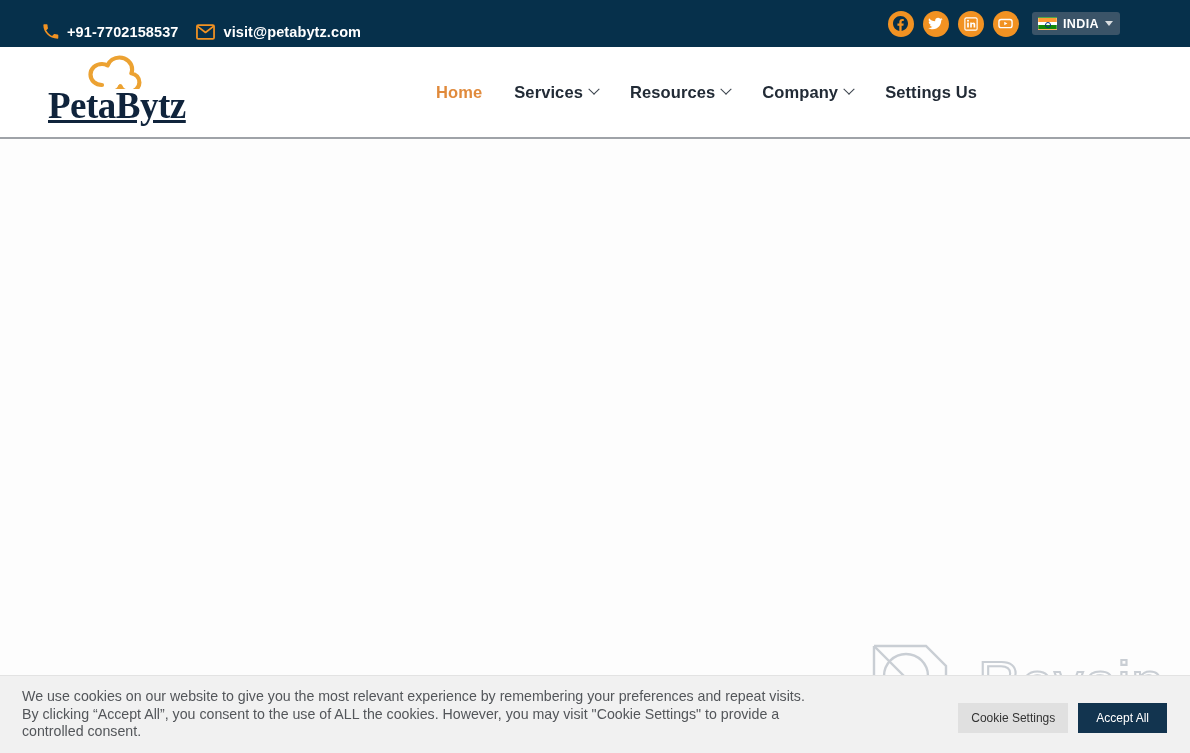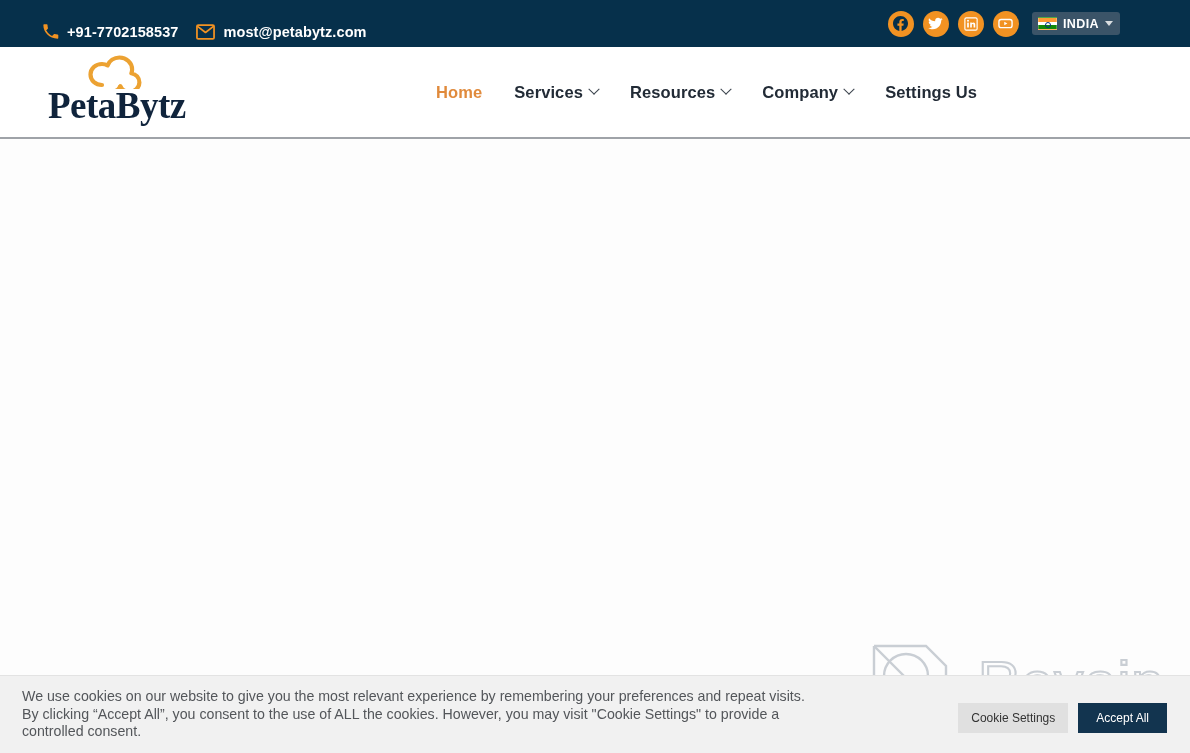--- a/index.html
+++ b/index.html
@@ -117,20 +117,21 @@
   .logo .logo-text {
     position: absolute;
     left: 0; top: 32px;
     width: 135px;
     font-family: "Liberation Serif", serif;
     font-size: 37px;
     font-weight: bold;
     color: #10243c;
     letter-spacing: -0.5px;
     line-height: 1;
+    text-decoration: underline;
   }
 
   .nav {
     position: absolute;
     left: 420px; top: 0;
     height: 90px;
     display: flex;
     align-items: center;
     gap: 0;
   }
@@ -235,21 +236,21 @@
       <span>+91-7702158537</span>
     </a>
 
     <a class="contact-item" href="#" style="text-decoration:none">
       <span class="ico">
         <svg width="19" height="16" viewBox="0 0 24 20" aria-hidden="true">
           <rect x="1.2" y="1.2" width="21.6" height="17.6" rx="1.6" fill="none" stroke="#f29222" stroke-width="2.2"></rect>
           <path d="M2.4 3.2 12 10.6l9.6-7.4" fill="none" stroke="#f29222" stroke-width="2.2" stroke-linecap="round" stroke-linejoin="round"></path>
         </svg>
       </span>
-      <span>most@petabytz.com</span>
+      <span>visit@petabytz.com</span>
     </a>
 
   </div>
 
   <div class="topbar-right">
 
     <a class="social" href="#">
       <svg width="15" height="15" viewBox="0 0 24 24" fill="#06304b" aria-hidden="true">
         <path d="M12 0C5.4 0 0 5.4 0 12c0 6 4.4 11 10.1 11.9v-8.4H7.1V12h3v-2.6c0-3 1.8-4.6 4.5-4.6 1.3 0 2.6.2 2.6.2v2.9h-1.5c-1.5 0-1.9.9-1.9 1.8V12h3.3l-.5 3.5h-2.8v8.4C19.6 23 24 18 24 12c0-6.6-5.4-12-12-12z"></path>
       </svg>

